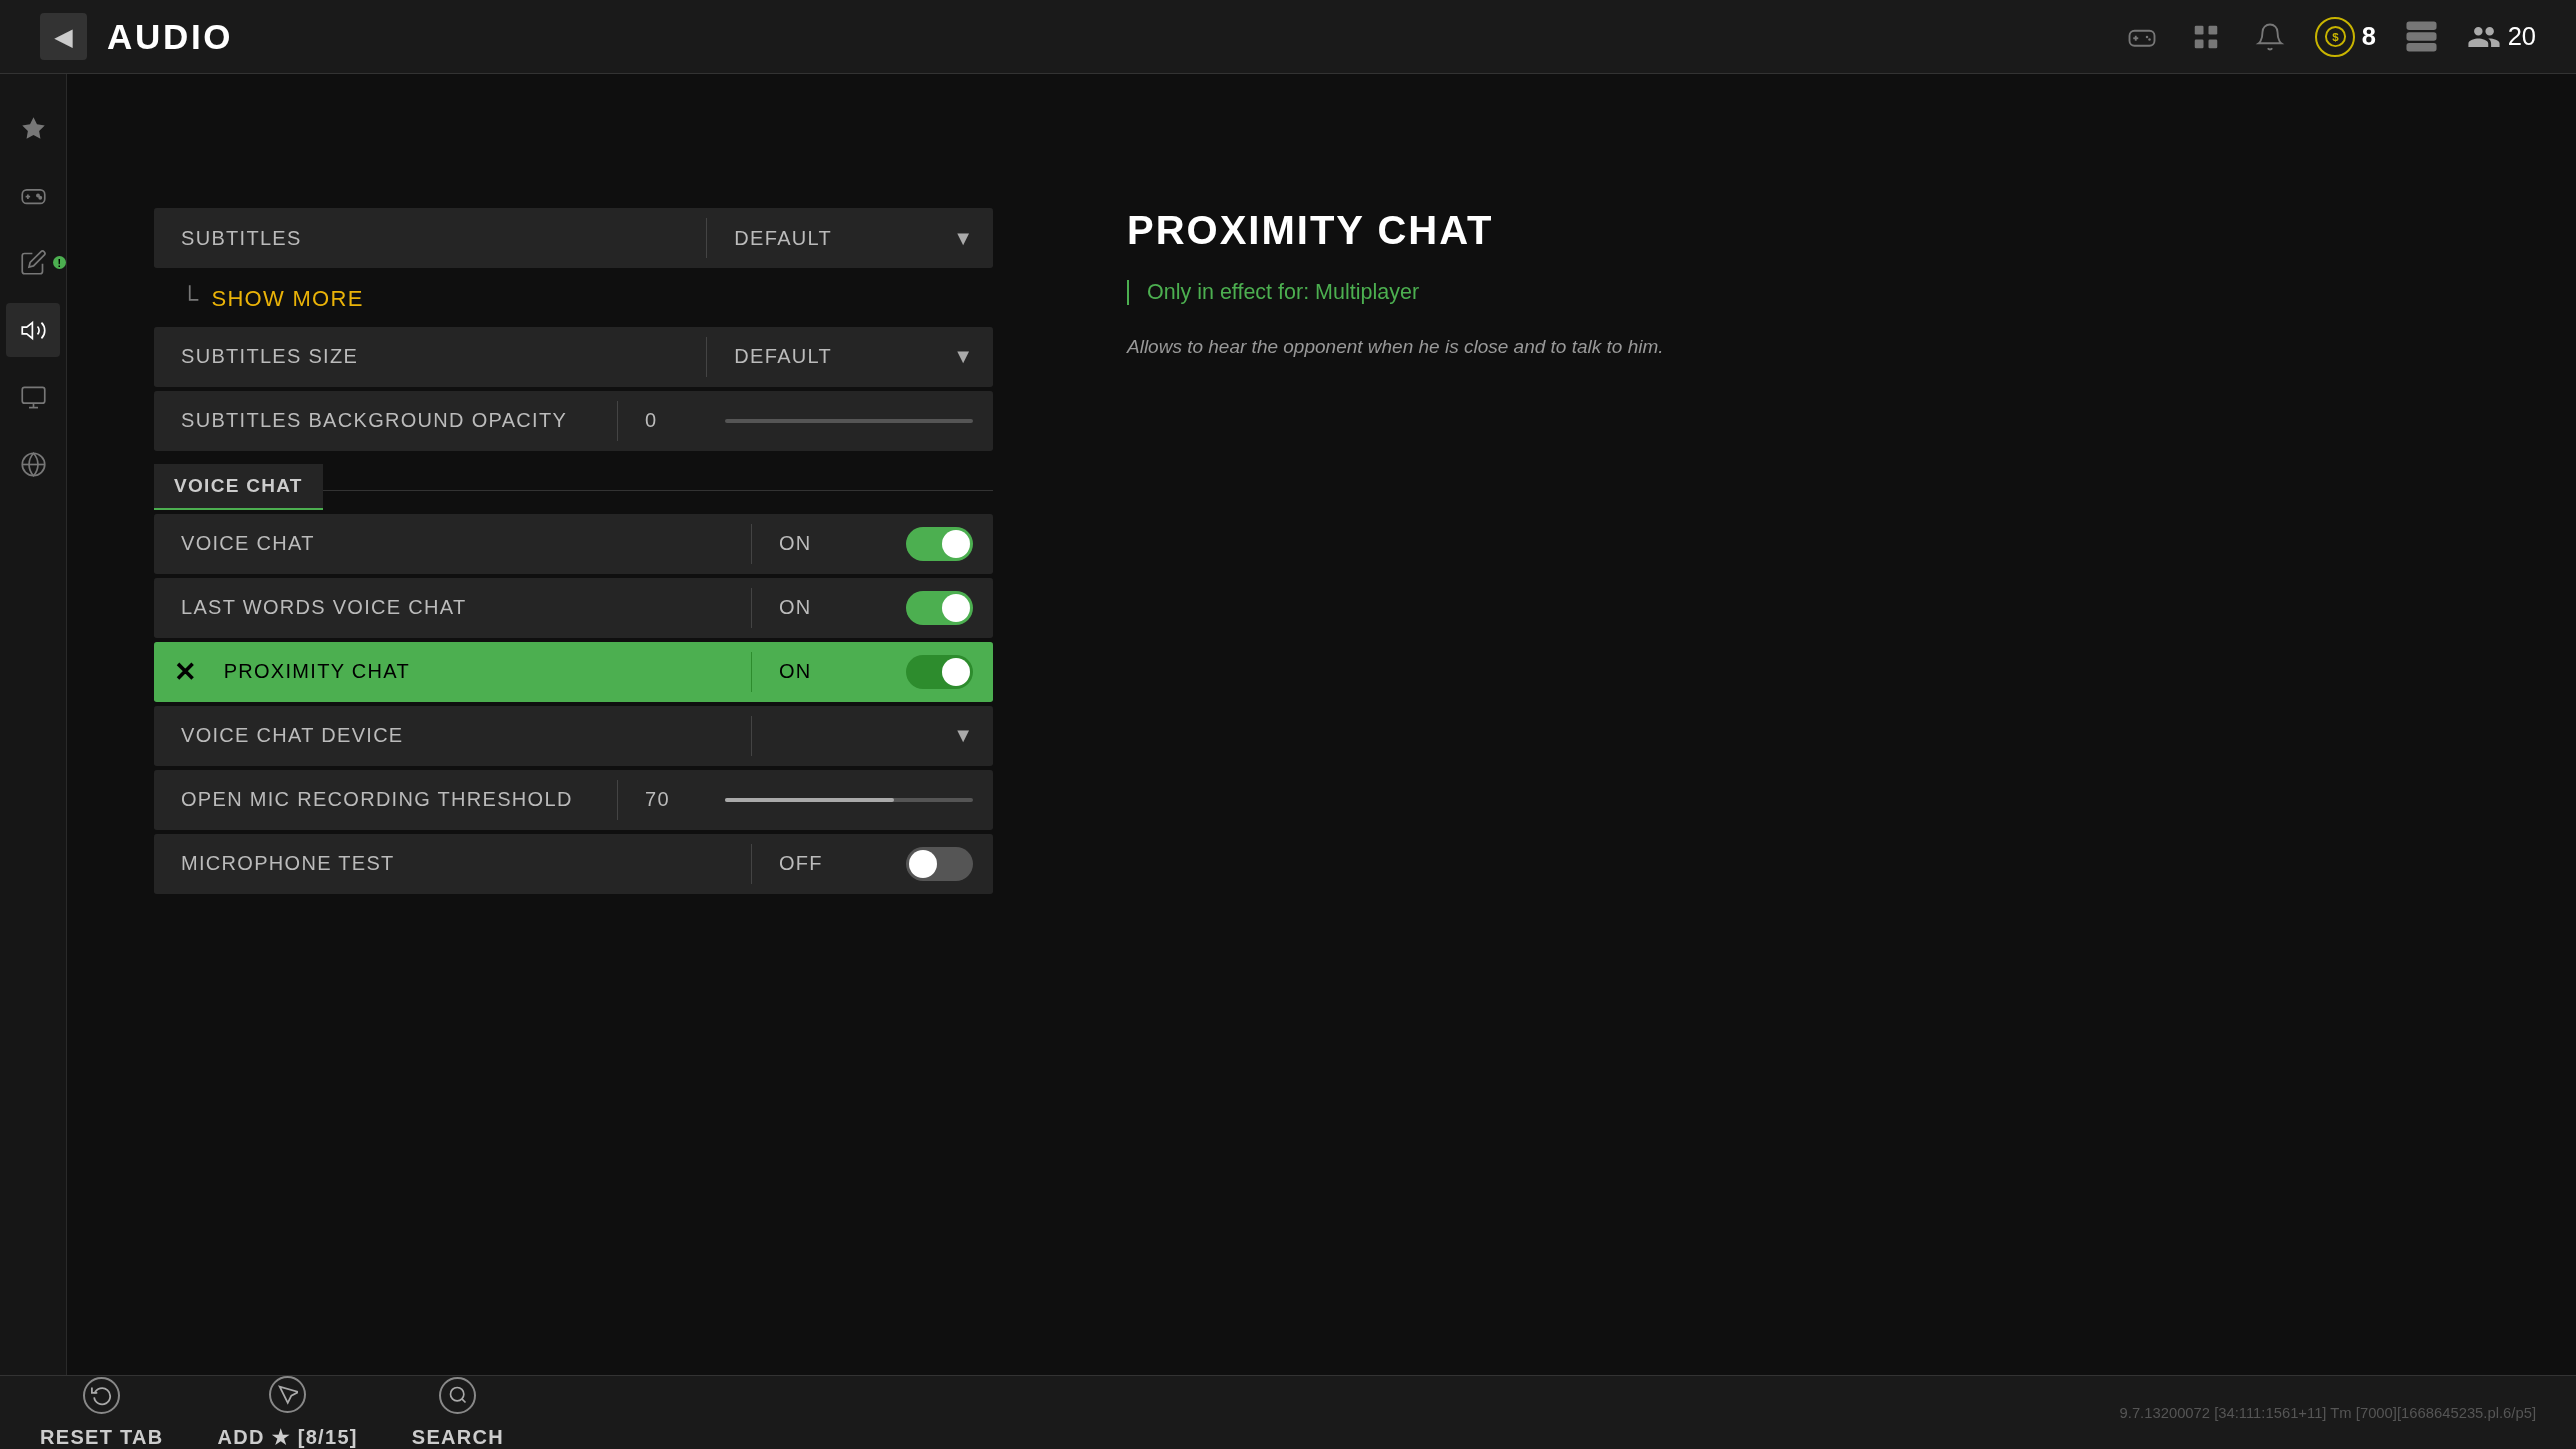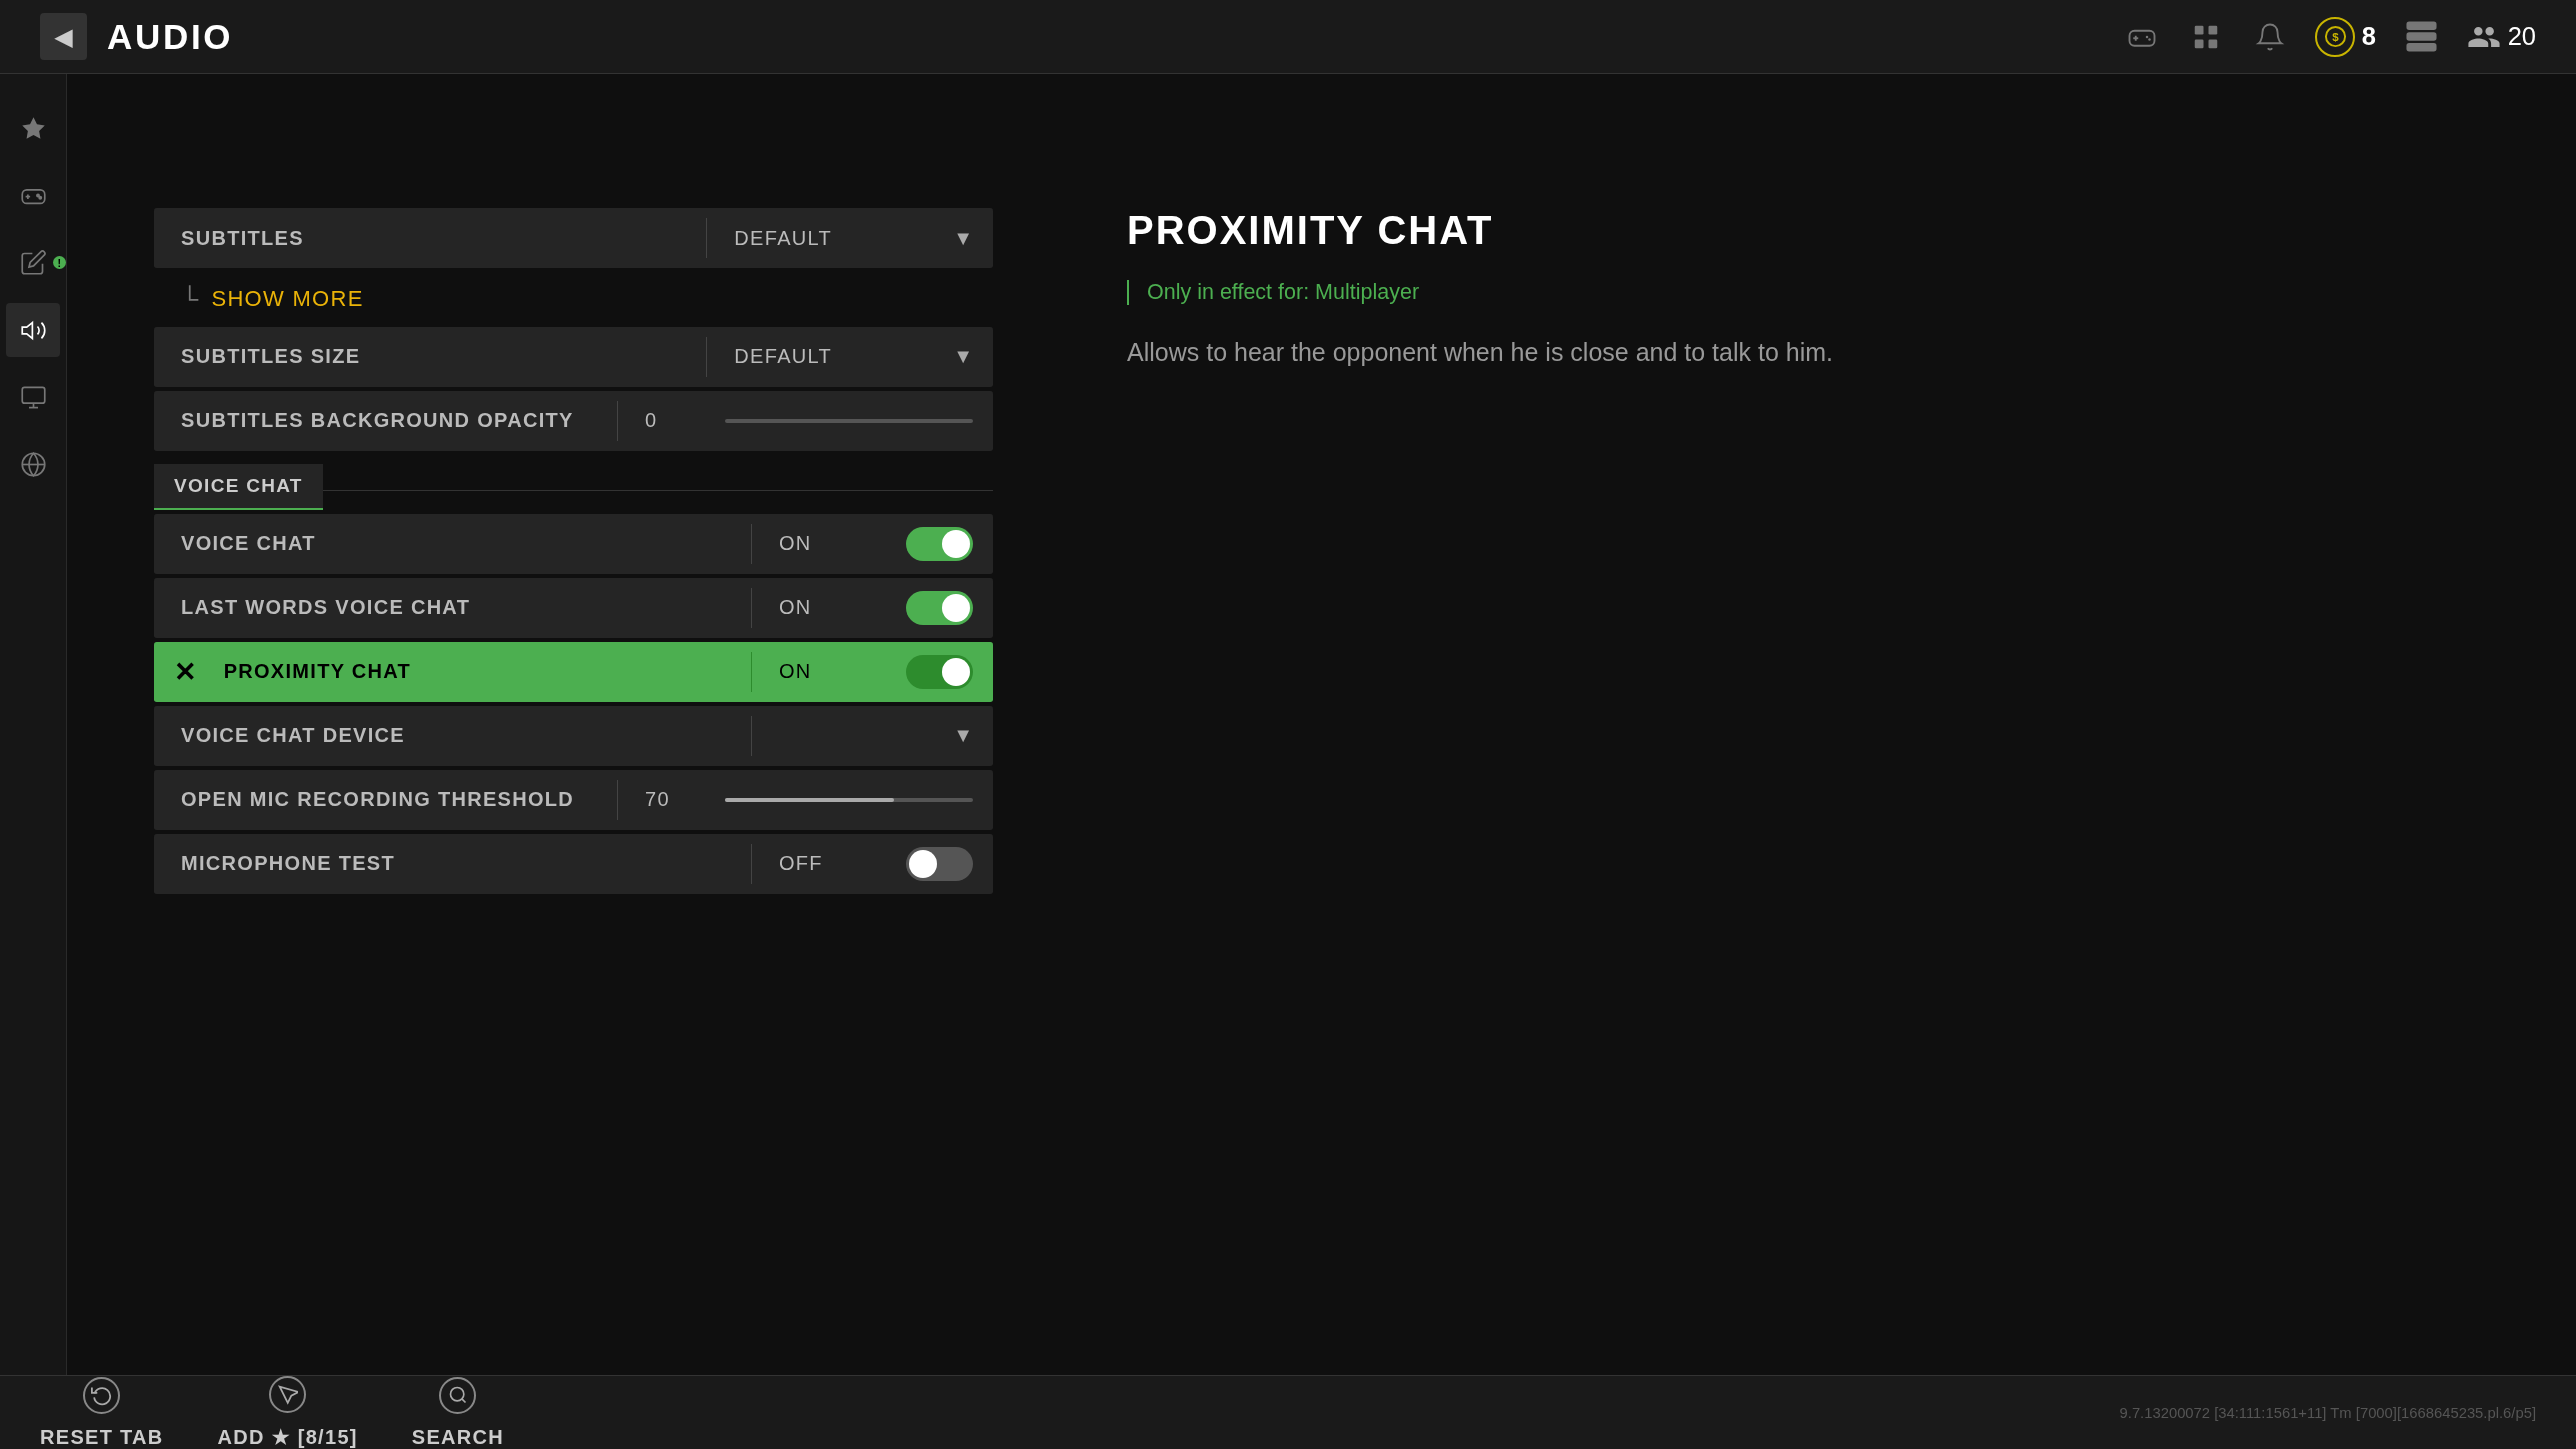--- a/index.html
+++ b/index.html
@@ -166,23 +166,24 @@
       margin-bottom: 27px;
       padding-left: 18px;
       border-left: 2.7px solid #4caf50;
     }
 
     .detail-subtitle span {
       color: #4caf50;
     }
 
     .detail-description {
-      font-size: 25px;
+      font-size: 19px;
       color: #999;
       line-height: 1.6;
+      font-style: italic;
     }
 
     
     .setting-row {
       display: flex;
       align-items: center;
       height: 60px;
       background: #252525;
       margin-bottom: 4px;
       border-radius: 2.7px;
@@ -190,21 +191,21 @@
     }
 
     .setting-row.active {
       background: #4caf50;
     }
 
     .setting-label {
       flex: 1;
       padding-left: 27px;
       font-size: 20px;
-      font-weight: bold;
+      font-weight: normal;
       color: #bbb;
       letter-spacing: 1.3px;
       text-transform: uppercase;
     }
 
     .setting-row.active .setting-label {
       color: #000;
     }
 
     .setting-divider {

